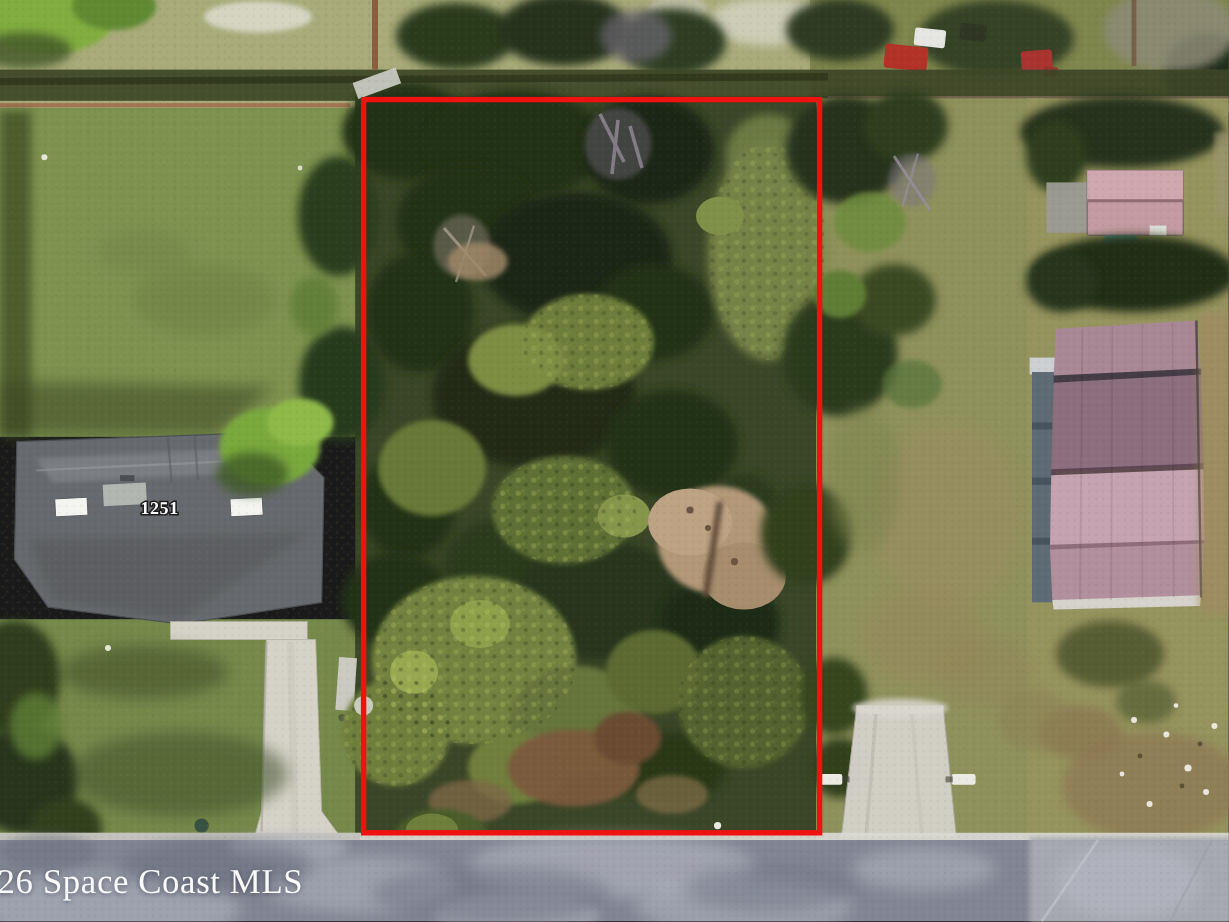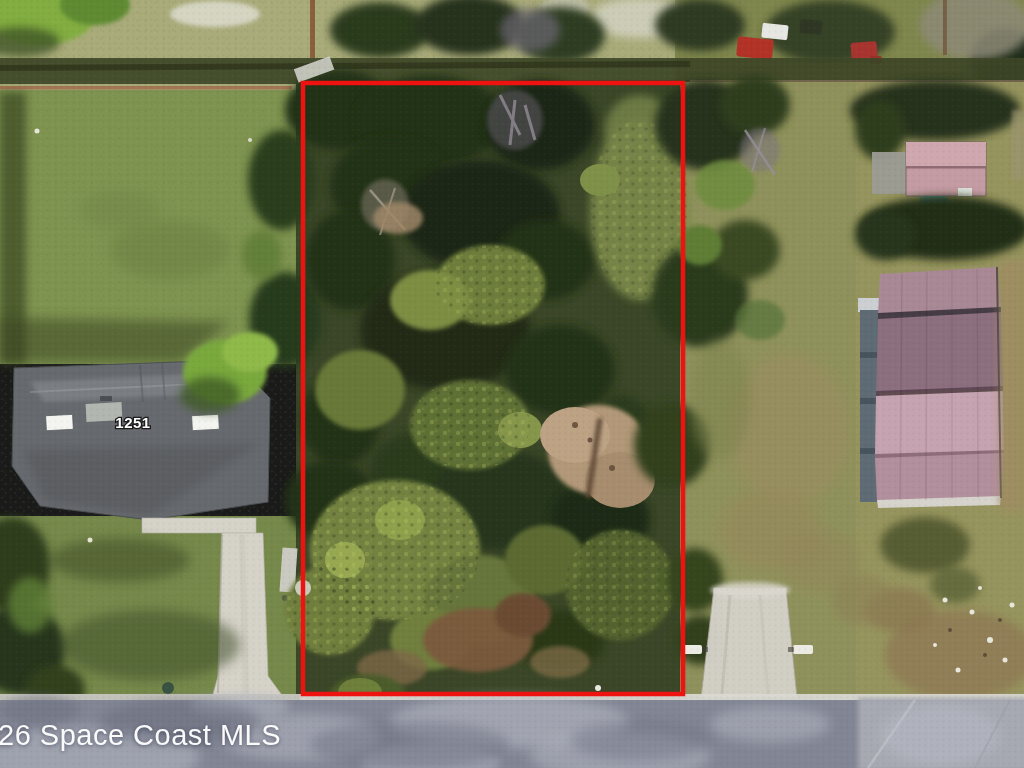--- a/index.html
+++ b/index.html
@@ -1,17 +1,17 @@
 <!DOCTYPE html>
 <html><head>
 <meta charset="utf-8">
 <style>
   html,body{margin:0;padding:0;background:#1a1a1a;}
   .stage{position:relative;width:1024px;height:768px;overflow:hidden;
-         font-family:Liberation Sans, sans-serif;}
+         font-family:Liberation Serif, serif;}
   .stage svg{display:block;width:1024px;height:768px;}
   .watermark{
     position:absolute;left:-2px;top:719px;
     font-size:29px;font-weight:400;letter-spacing:.5px;
     color:#ffffff;opacity:.96;
     text-shadow:0 1px 4px rgba(30,30,55,.55);
     white-space:nowrap;pointer-events:none;
   }
 </style>
 </head>

